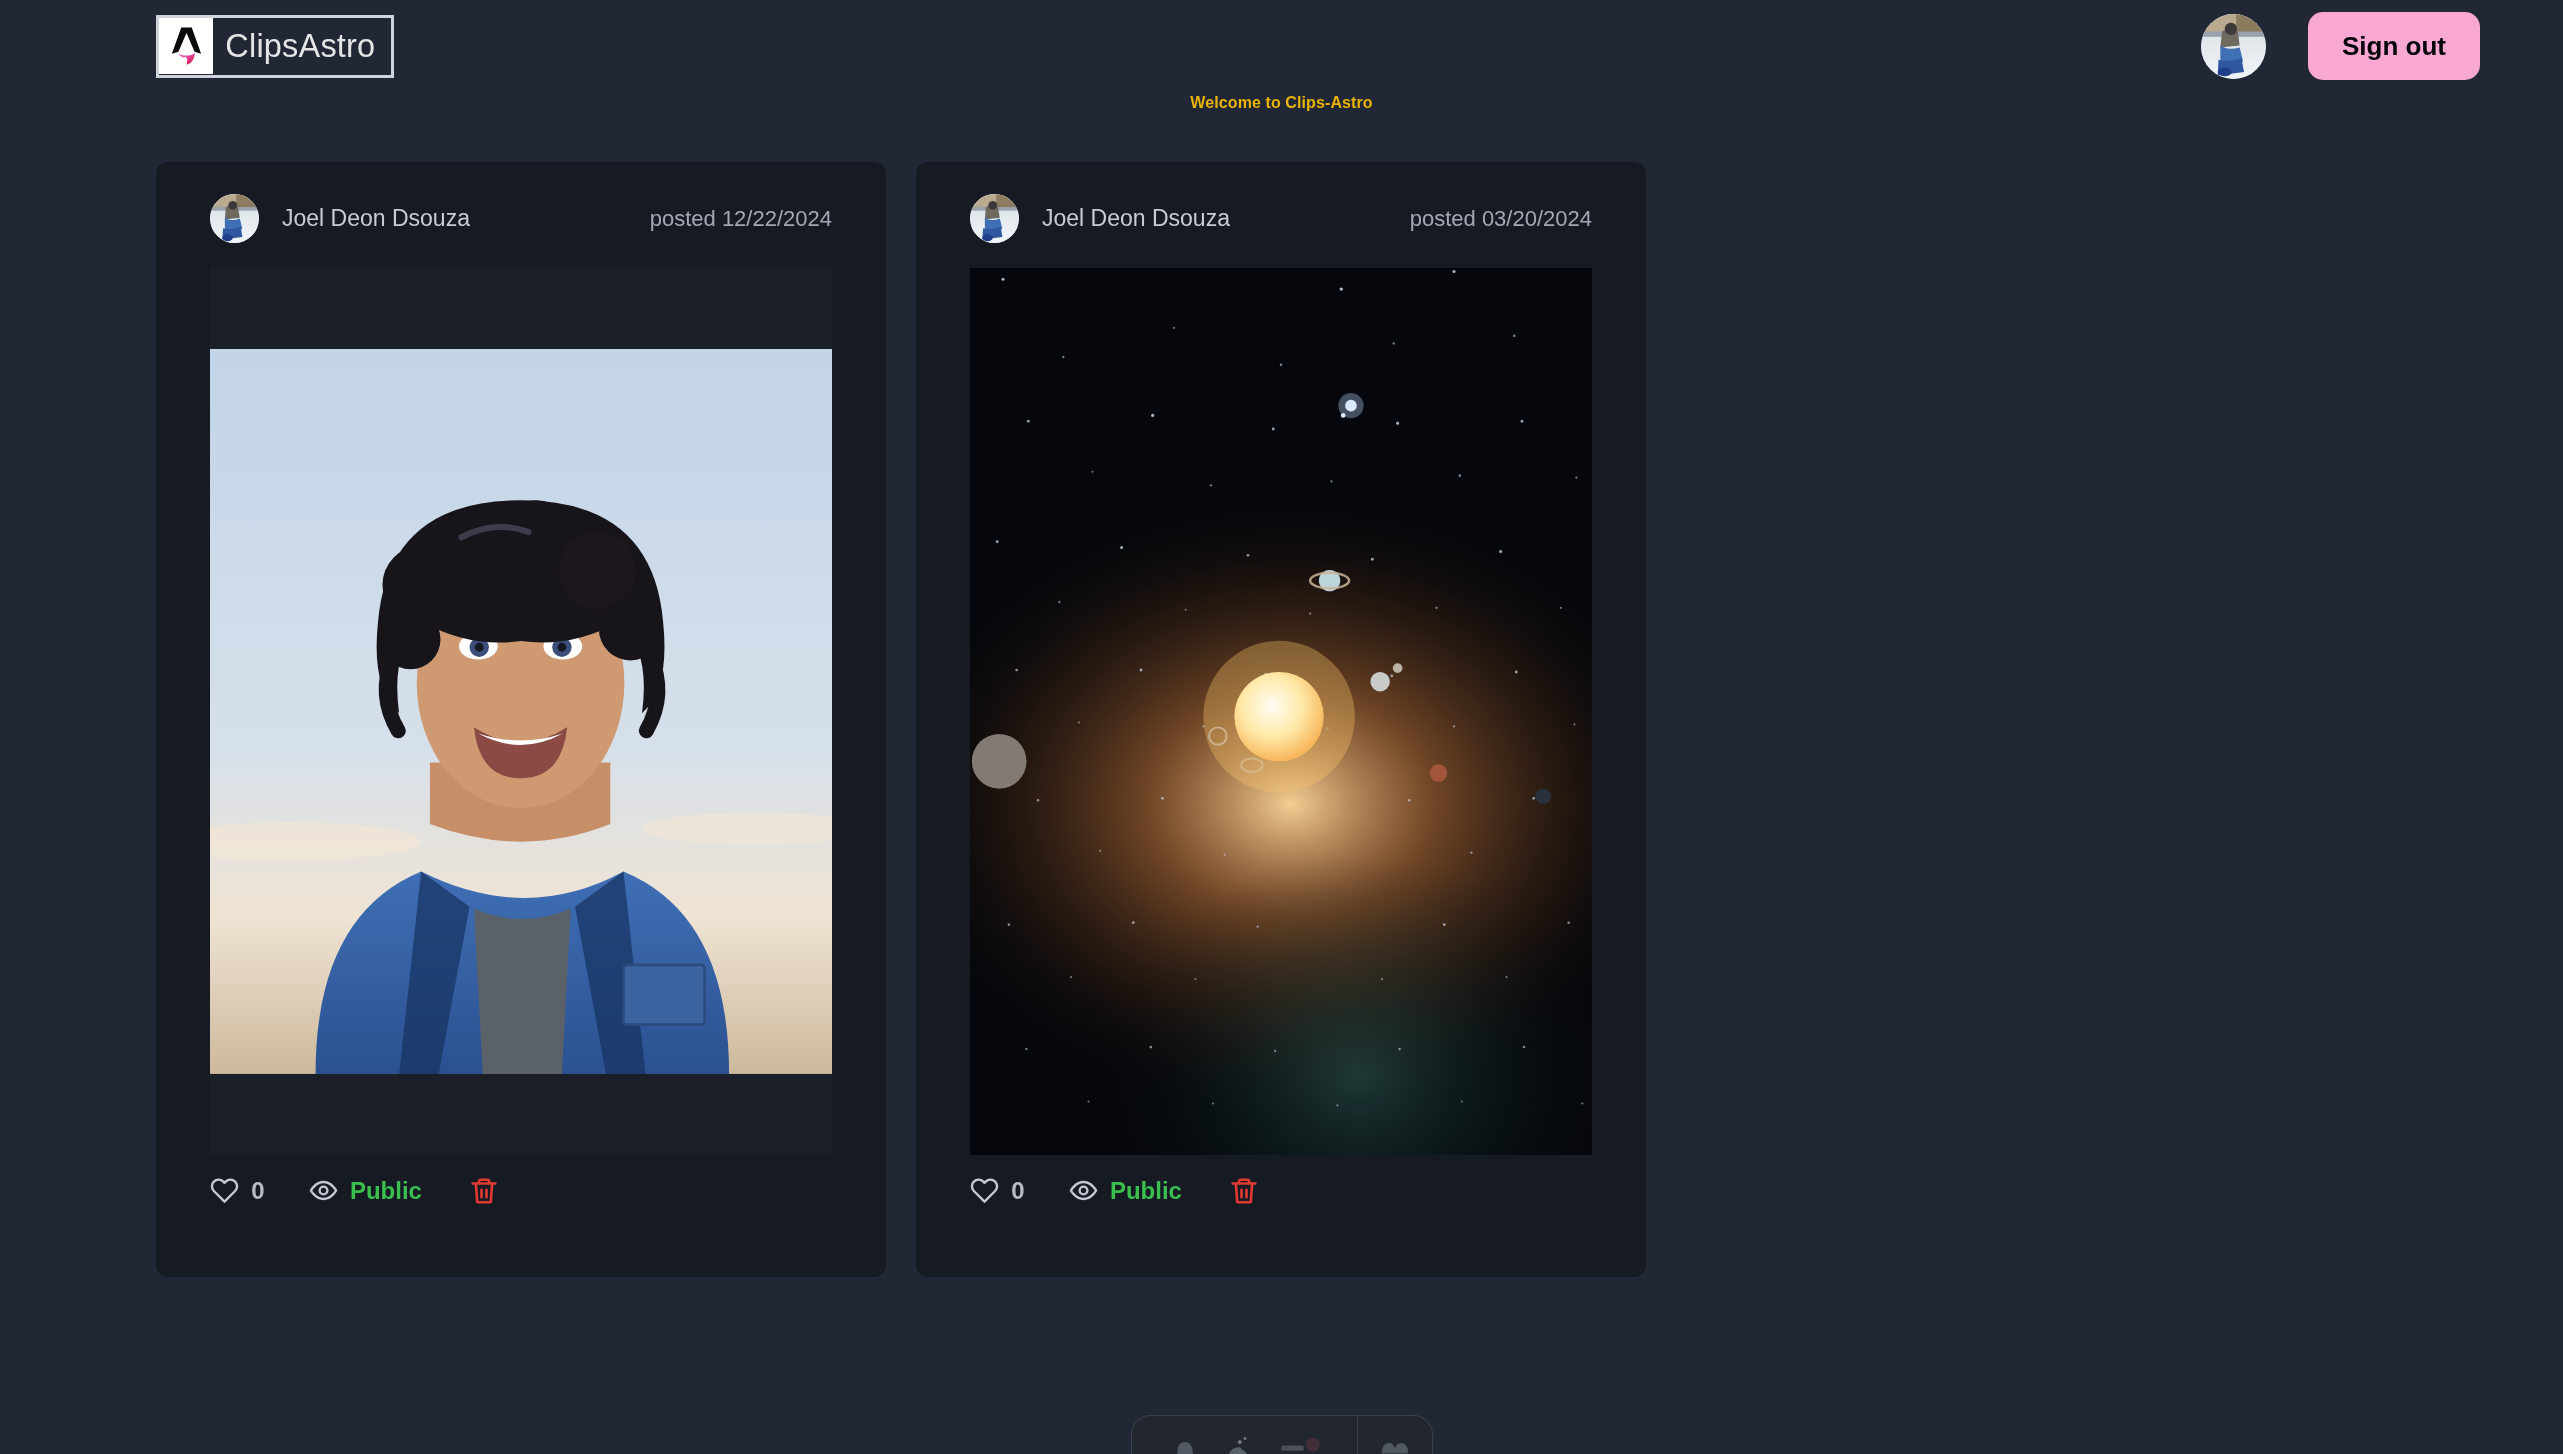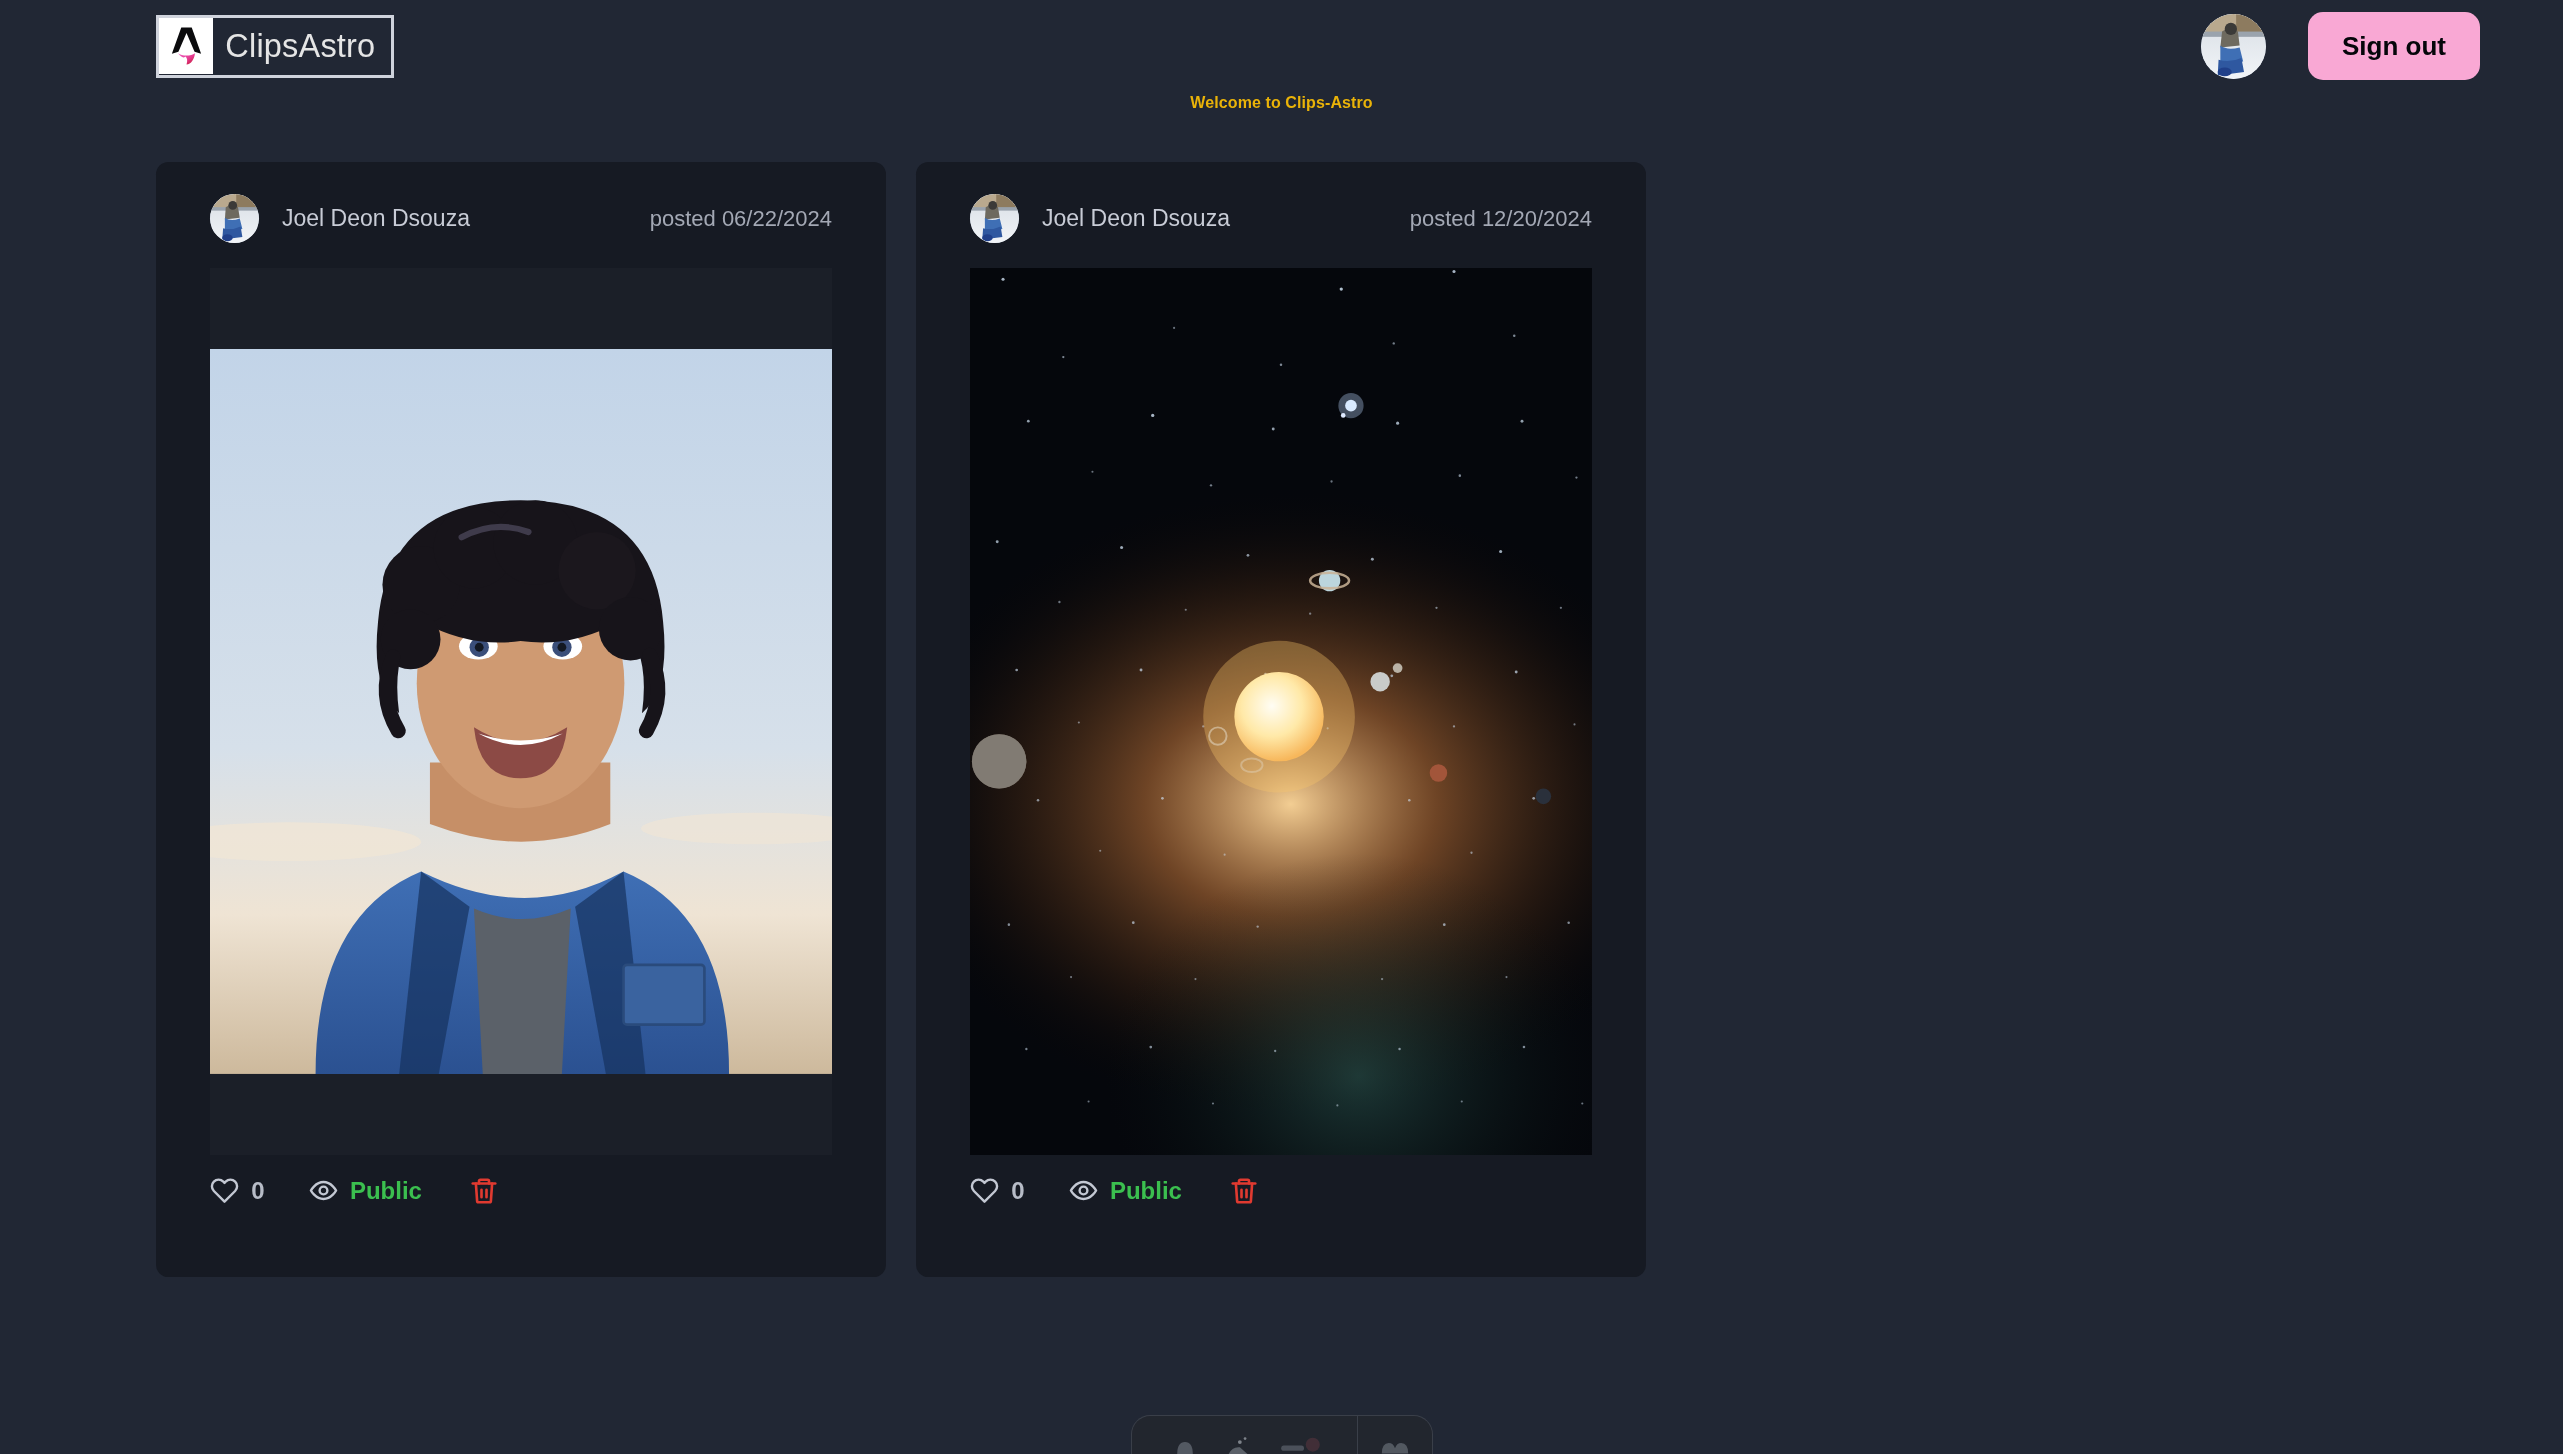--- a/index.html
+++ b/index.html
@@ -288,21 +288,21 @@
             <rect y="15" width="56" height="4" fill="#9aa3ad"></rect>
             <path d="M18 15 q8 -6 14 0 l2 12 -17 2 z" fill="#6e6a5f"></path>
             <circle cx="26" cy="13" r="5" fill="#3b3a38"></circle>
             <path d="M17 27 q6 5 17 1 l3 12 -20 3 z" fill="#3f6fb5"></path>
             <path d="M15 39 q9 3 20 -2 l2 12 -23 3 z" fill="#2f58a0"></path>
             <ellipse cx="20" cy="50" rx="6" ry="4" fill="#20408a"></ellipse>
           </g>
         </svg>
       </span>
       <span class="post-author">Joel Deon Dsouza</span>
-      <span class="post-date">posted 06/22/2024</span>
+      <span class="post-date">posted 12/22/2024</span>
     </div>
 
     <div class="post-media">
       <svg class="media-inner" viewBox="0 0 707 824" preserveAspectRatio="xMidYMid meet" aria-hidden="true">
         <defs>
           <linearGradient id="sky1" x1="0" y1="0" x2="0" y2="1">
             <stop offset="0%" stop-color="#c2d4e8"></stop>
             <stop offset="55%" stop-color="#d6e0ea"></stop>
             <stop offset="78%" stop-color="#efe4d4"></stop>
             <stop offset="100%" stop-color="#cdb99c"></stop>
@@ -396,21 +396,21 @@
             <rect y="15" width="56" height="4" fill="#9aa3ad"></rect>
             <path d="M18 15 q8 -6 14 0 l2 12 -17 2 z" fill="#6e6a5f"></path>
             <circle cx="26" cy="13" r="5" fill="#3b3a38"></circle>
             <path d="M17 27 q6 5 17 1 l3 12 -20 3 z" fill="#3f6fb5"></path>
             <path d="M15 39 q9 3 20 -2 l2 12 -23 3 z" fill="#2f58a0"></path>
             <ellipse cx="20" cy="50" rx="6" ry="4" fill="#20408a"></ellipse>
           </g>
         </svg>
       </span>
       <span class="post-author">Joel Deon Dsouza</span>
-      <span class="post-date">posted 12/20/2024</span>
+      <span class="post-date">posted 03/20/2024</span>
     </div>
 
     <div class="post-media space">
       <svg class="media-inner" viewBox="0 0 640 1010" preserveAspectRatio="xMidYMid slice" aria-hidden="true">
         <defs>
           <radialGradient id="sunGlow" cx="50%" cy="50%" r="50%">
             <stop offset="0%" stop-color="#ffd89a" stop-opacity=".95"></stop>
             <stop offset="35%" stop-color="#c4763a" stop-opacity=".55"></stop>
             <stop offset="70%" stop-color="#613616" stop-opacity=".25"></stop>
             <stop offset="100%" stop-color="#000000" stop-opacity="0"></stop>

